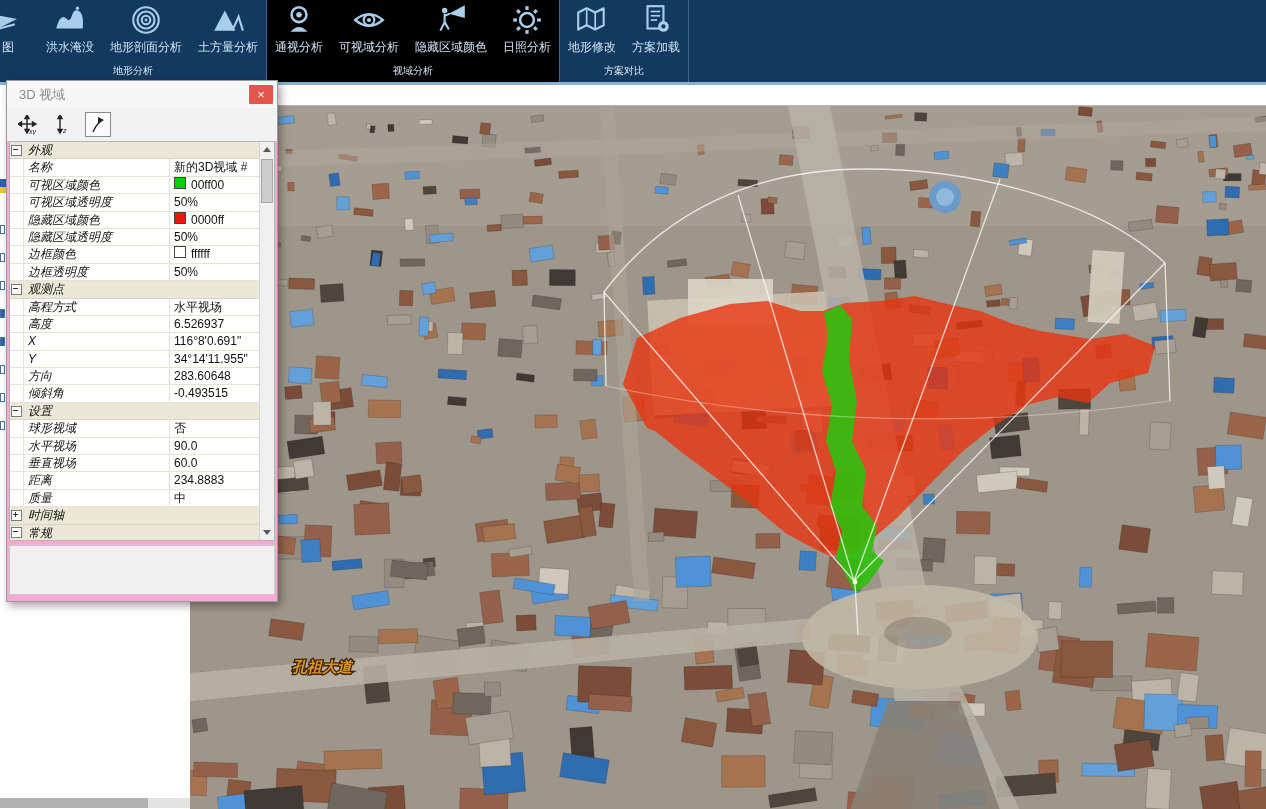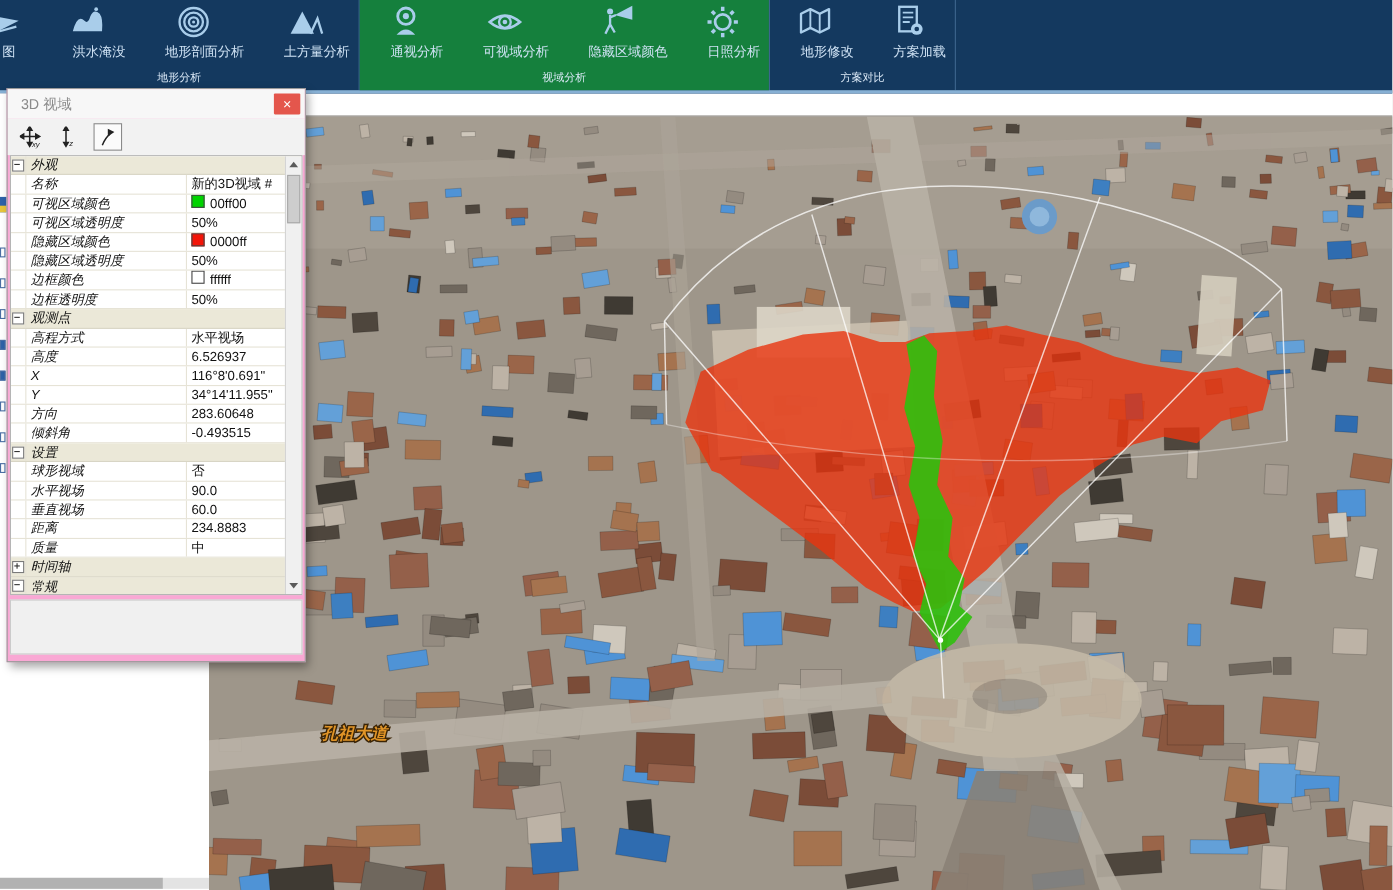--- a/index.html
+++ b/index.html
@@ -1,25 +1,25 @@
 <!DOCTYPE html>
 <html><head>
 <meta charset="utf-8">
 <style>
   html,body{margin:0;padding:0;background:#fff;font-family:"Liberation Sans",sans-serif;}
   #stage{position:relative;width:1266px;height:809px;overflow:hidden;background:#fff;}
 
   
   .ribbon{position:absolute;left:0;top:0;width:1266px;height:85px;background:#14395f;border-bottom:3px solid #87b0d4;box-sizing:border-box;display:flex;}
   .rgroup{display:flex;flex-direction:column;align-items:center;height:82px;box-sizing:border-box;}
-  .rgroup.hl{background:#15803d;}
+  .rgroup.hl{background:#000000;}
   .rgroup-items{display:flex;flex:1;align-items:flex-start;}
   .ritem{display:flex;flex-direction:column;align-items:center;padding:3px 8px 0 8px;cursor:pointer;}
   .ritem .ric{width:34px;height:34px;}
-  .ritem .rlabel{font-size:12px;color:#cfe2f4;white-space:nowrap;margin-top:2px;margin-left:20px;}
+  .ritem .rlabel{font-size:12px;color:#cfe2f4;white-space:nowrap;margin-top:2px;}
   .rgroup-label{font-size:10px;color:#dceaf8;padding-bottom:4px;white-space:nowrap;}
   .rsep{width:1px;height:82px;background:rgba(130,175,220,.38);}
   .ritem.partial{width:30px;overflow:hidden;padding-left:0;align-items:flex-start;}
   .ritem.partial .rlabel{margin-left:2px;}
 
   
   .dock-left{position:absolute;left:0;top:85px;width:190px;height:724px;background:#ffffff;}
   .hscroll{position:absolute;left:0;bottom:1px;width:190px;height:10px;background:#e3e3e3;}
   .hscroll .thumb{position:absolute;left:0;top:0;width:148px;height:10px;background:#b2b2b2;}
   .frag-col{position:absolute;left:0;top:140px;width:6px;}

